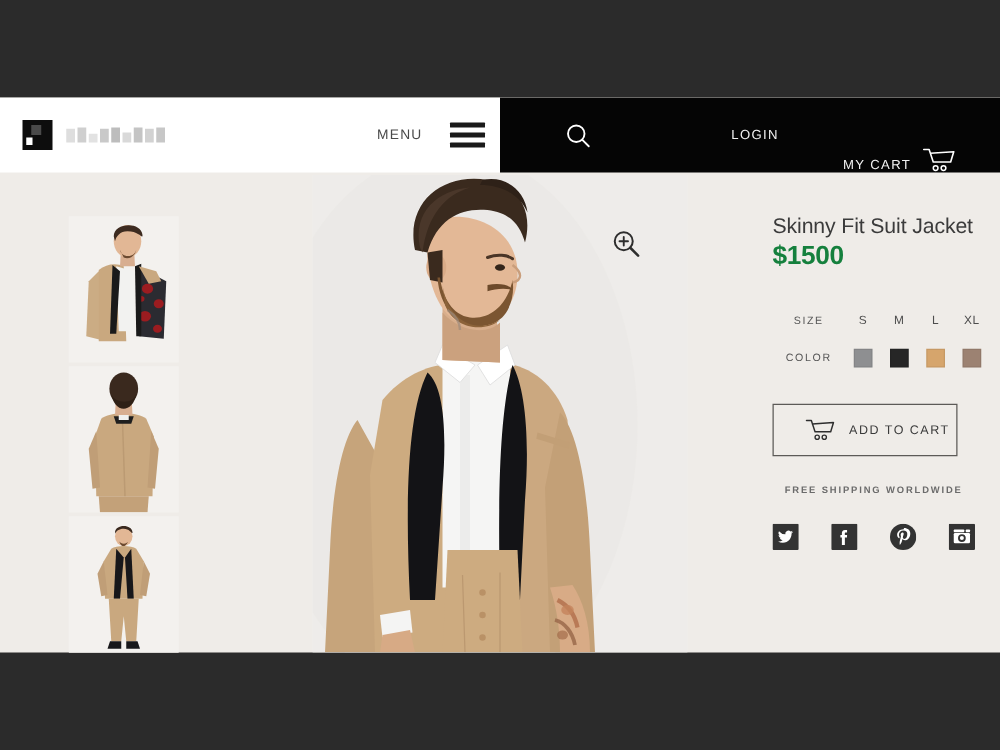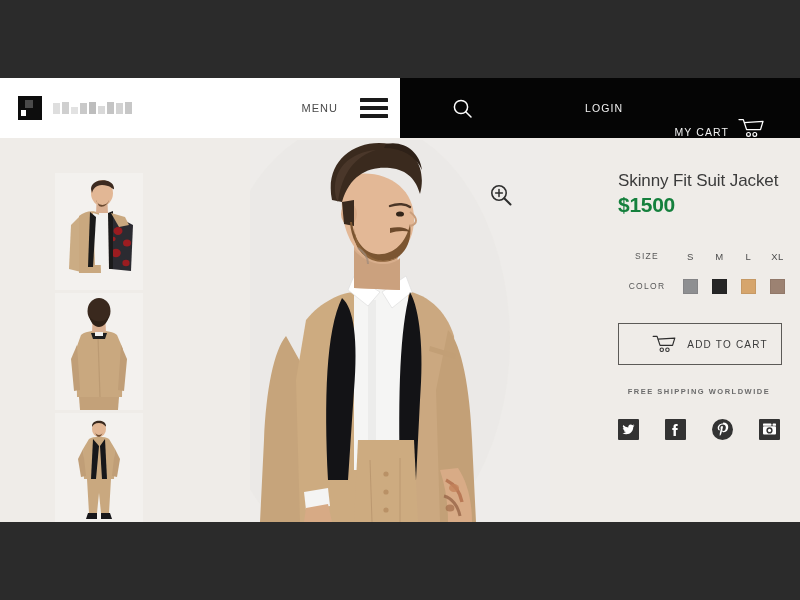--- a/index.html
+++ b/index.html
@@ -159,21 +159,21 @@
     cursor: pointer;
   }
   .swatch.dotted {
     background-image:
       radial-gradient(rgba(255,255,255,.55) 0.6px, transparent 0.7px);
     background-size: 3px 3px;
   }
 
   #atc-btn {
     margin-top: 29px;
-    width: 164px; height: 42px;
+    width: 148px; height: 42px;
     border: 1px solid #5c5a57;
     background: transparent;
     display: flex; align-items: center; justify-content: center; gap: 11px;
     cursor: pointer;
     padding-left: 20px;
   }
   .atc-label {
     font-size: 10px; letter-spacing: 1.2px; color: #3a3a3a; font-weight: 400;
   }
 

